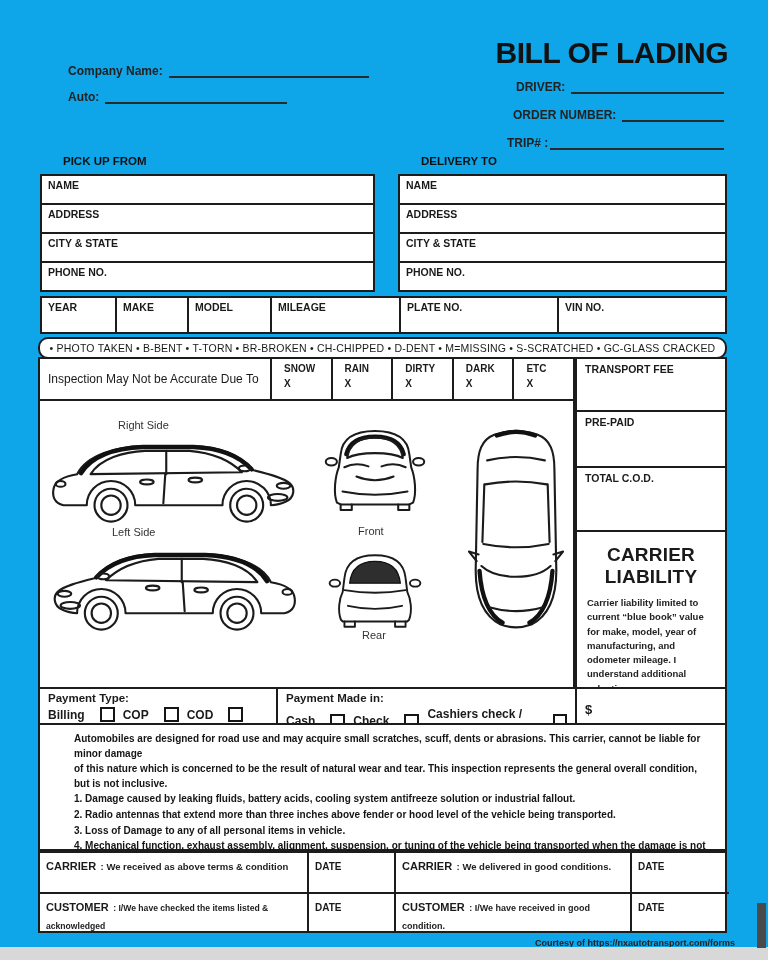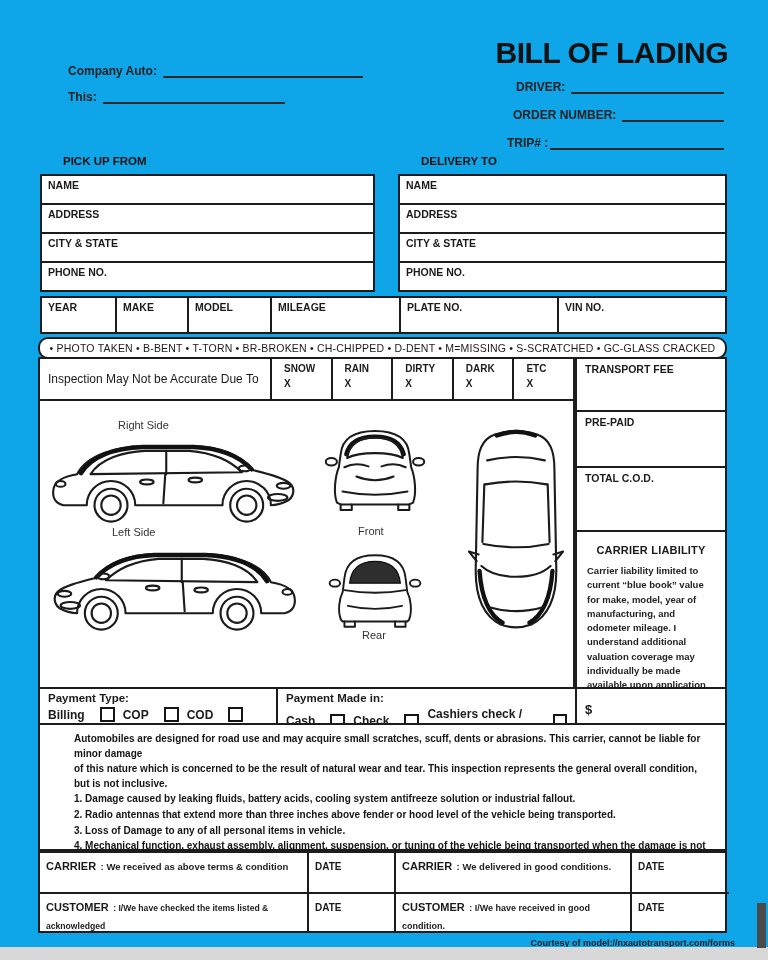--- a/index.html
+++ b/index.html
@@ -25,21 +25,21 @@
   .veh-cell:first-child { border-left:none; }
 
   .legend-box { display:flex; align-items:center; justify-content:center; font-size:10.5px; font-weight:500; letter-spacing:0.2px; white-space:nowrap; }
 
   .insp-row { display:flex; }
   .insp-label { width:230px; display:flex; align-items:center; padding:0 8px; font-size:12px; font-weight:500; }
   .cond-cell { flex:1; border-left:2px solid #1c1c1c; padding:2px 12px; font-size:10px; font-weight:600; line-height:1.5; }
 
   .fee-box { padding:4px 8px; font-size:10.5px; font-weight:700; }
 
-  .liab-head { text-align:center; font-size:11px; font-weight:800; margin:12px 4px 8px; letter-spacing:0.2px; }
+  .liab-head { text-align:center; font-size:19px; font-weight:800; margin:12px 4px 8px; letter-spacing:0.2px; }
   .liab-body { font-size:9.5px; font-weight:600; line-height:1.5; padding:0 10px; color:#222; }
 
   .diag-lbl { font-size:11px; font-weight:500; color:#333; }
 
   
   .pay-cell { padding:3px 8px; font-size:11.5px; font-weight:600; }
   .cb { display:inline-block; width:15px; height:15px; border:2px solid #151515; background:#fff; vertical-align:middle; }
   .optrow { display:flex; align-items:center; gap:8px; margin-top:3px; font-size:12px; font-weight:600; }
   .optrow .opt { display:flex; align-items:center; gap:15px; }
 
@@ -65,25 +65,25 @@
   .ln-fill { fill:#2e2e2e; stroke:#111; stroke-width:1.5; }
 </style>
 </head>
 <body>
 
 <div id="page">
 
   <div class="abs title" style="right:40px; top:36px;">BILL OF LADING</div>
 
   <div class="abs hdr-row" style="left:68px; top:62px;">
-    <span>Company Auto:</span>
+    <span>Company Name:</span>
     <span class="fillline" style="width:200px; height:16px;"></span>
   </div>
   <div class="abs hdr-row" style="left:68px; top:88px;">
-    <span>This:</span>
+    <span>Auto:</span>
     <span class="fillline" style="width:182px; height:16px;"></span>
   </div>
 
   <div class="abs hdr-row" style="left:516px; top:80px; width:208px;">
     <span>DRIVER:</span>
     <span class="fillline" style="flex:1; height:14px;"></span>
   </div>
   <div class="abs hdr-row" style="left:513px; top:108px; width:211px;">
     <span>ORDER NUMBER:</span>
     <span class="fillline" style="flex:1; height:14px;"></span>
@@ -306,19 +306,19 @@
     <div class="sig-cell">
       <span class="sig-strong">CUSTOMER</span>
       <span class="sig-small" style="font-size:9px;">: I/We have received in good condition.</span>
     </div>
     <div class="sig-cell">
       <span class="sig-date">DATE</span>
     </div>
   </div>
 
   <div class="abs footer" style="right:33px; top:938px;">
-    <span>Courtesy of </span><a href="#" style="text-decoration:underline;">model://nxautotransport.com/forms</a>
+    <span>Courtesy of </span><a href="#" style="text-decoration:underline;">https://nxautotransport.com/forms</a>
   </div>
 
   <div class="abs" style="left:0; top:947px; width:768px; height:13px; background:#d8d8d8;"></div>
   <div class="abs" style="left:757px; top:903px; width:9px; height:45px; background:#4a4a4a;"></div>
 
 </div>
 
 </body></html>

